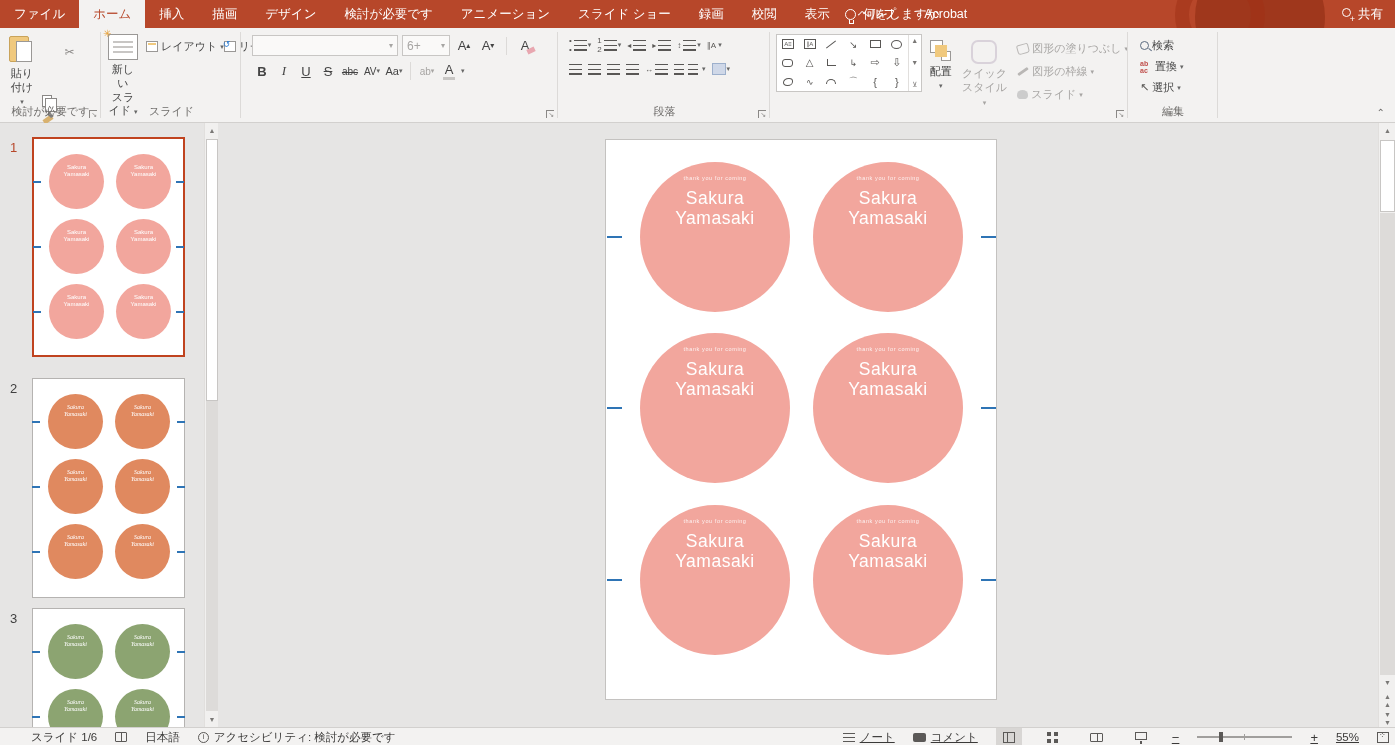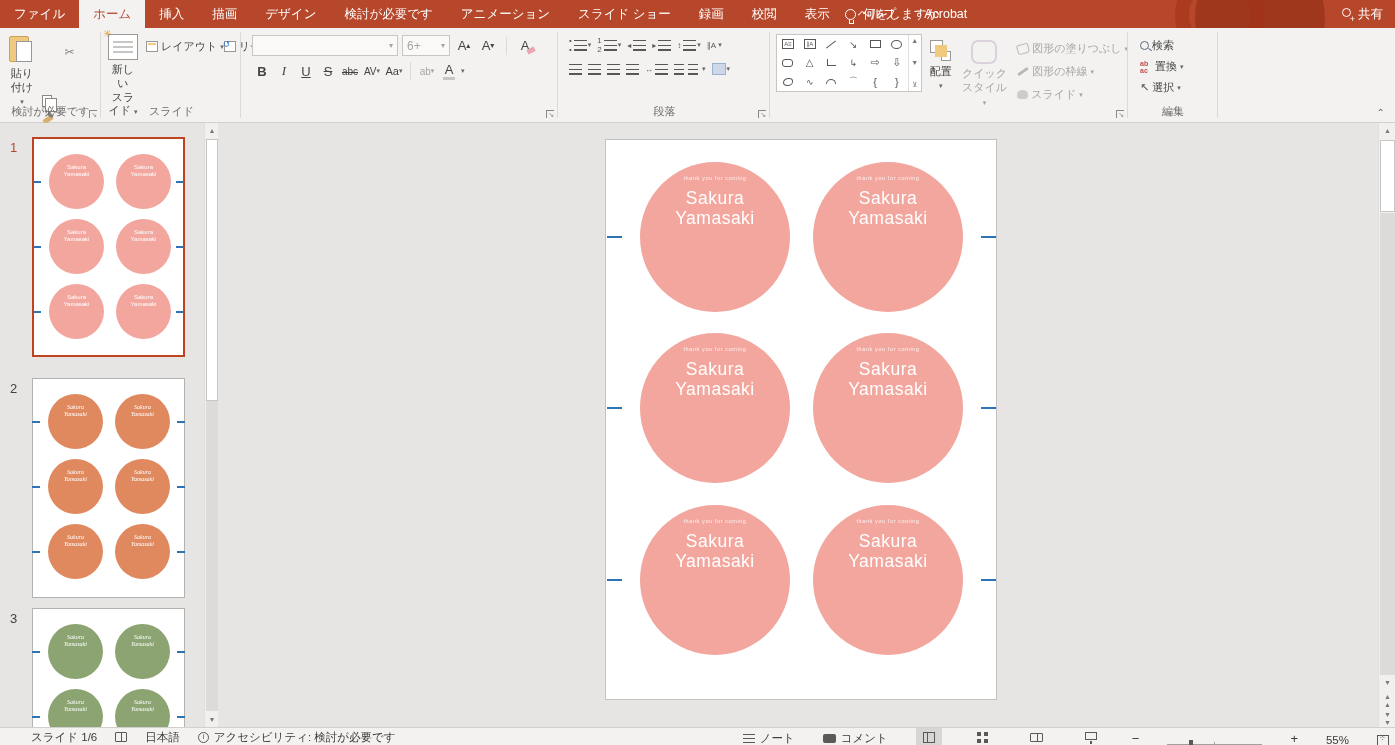--- a/index.html
+++ b/index.html
@@ -160,21 +160,21 @@
   
   .main-scroll { position:absolute; right:0; top:0; width:17px; height:604px; background:#f1f0ef; border-left:1px solid #e1dfdd; }
   .ms-up { top:0; } .ms-dn { top:552px; }
   .main-thumb { position:absolute; left:1px; top:17px; width:15px; height:72px; background:#fff; border:1px solid #c8c6c4; }
   .main-track { position:absolute; left:1px; top:90px; width:15px; height:462px; background:#dddbd9; }
   .dbl { position:absolute; left:0; width:17px; height:16px; font-size:7px; line-height:8px; text-align:center; color:#7a7876; }
 
   
   .statusbar { position:absolute; left:0; top:727px; width:1395px; height:18px; background:#f3f2f1; border-top:1px solid #d2d0ce; font-size:11.5px; color:#3b3a39; }
   .sb-l { position:absolute; left:8px; top:0; height:18px; display:flex; align-items:center; gap:18px;margin-left:23px; }
-  .sb-r { position:absolute; right:6px; top:0; height:18px; display:flex; align-items:flex-end; gap:28px; }
+  .sb-r { position:absolute; right:6px; top:0; height:18px; display:flex; align-items:center; gap:18px;text-decoration:underline; }
   .sb-item { display:flex; align-items:center; gap:5px; cursor:default; }
   .ic-book { width:12px; height:10px; border:1px solid #5b5957; border-radius:1px; position:relative; }
   .ic-book:before { content:""; position:absolute; left:5px; top:0; bottom:0; width:1px; background:#5b5957; }
   .ic-acc { width:11px; height:11px; border:1px solid #5b5957; border-radius:50%; position:relative; }
   .ic-acc:before { content:"i"; position:absolute; left:4px; top:-1px; font-size:8px; color:#5b5957; }
   .ic-notes { width:12px; height:9px; background:repeating-linear-gradient(to bottom,#5b5957 0 1.2px,transparent 1.2px 4px); }
   .ic-comment { width:13px; height:9px; background:#5b5957; border-radius:2px; position:relative; }
   .ic-comment:after { content:""; position:absolute; left:2px; bottom:-3px; border:3px solid transparent; border-top-color:#5b5957; }
   .viewbtn { width:26px; height:18px; display:flex; align-items:center; justify-content:center; }
   .viewbtn.on { background:#d8d6d4; }

